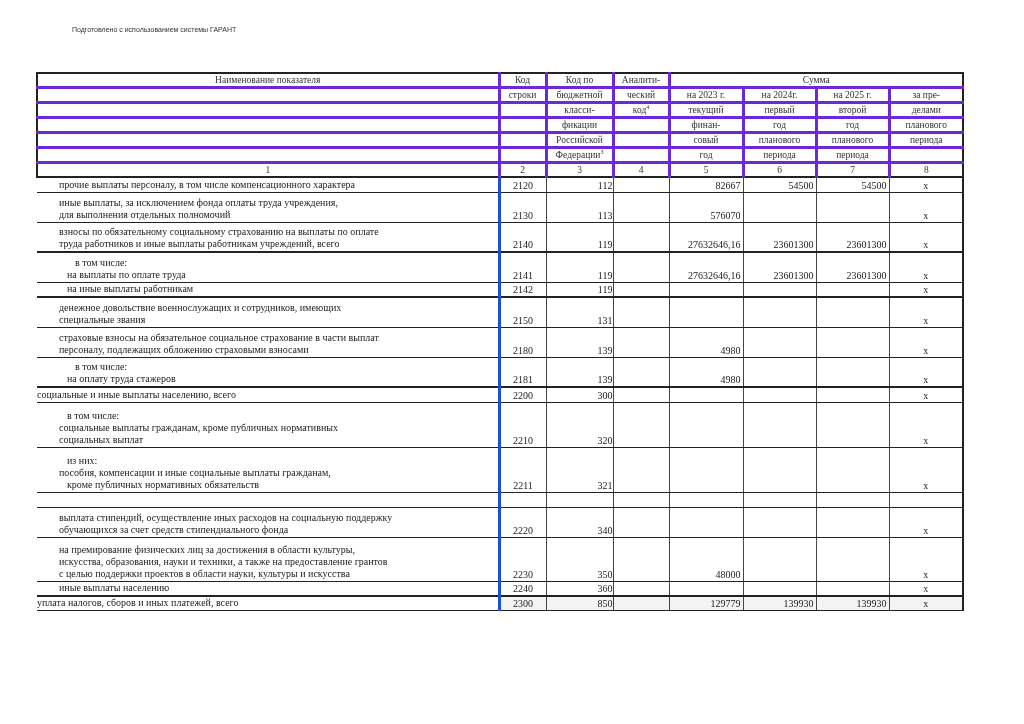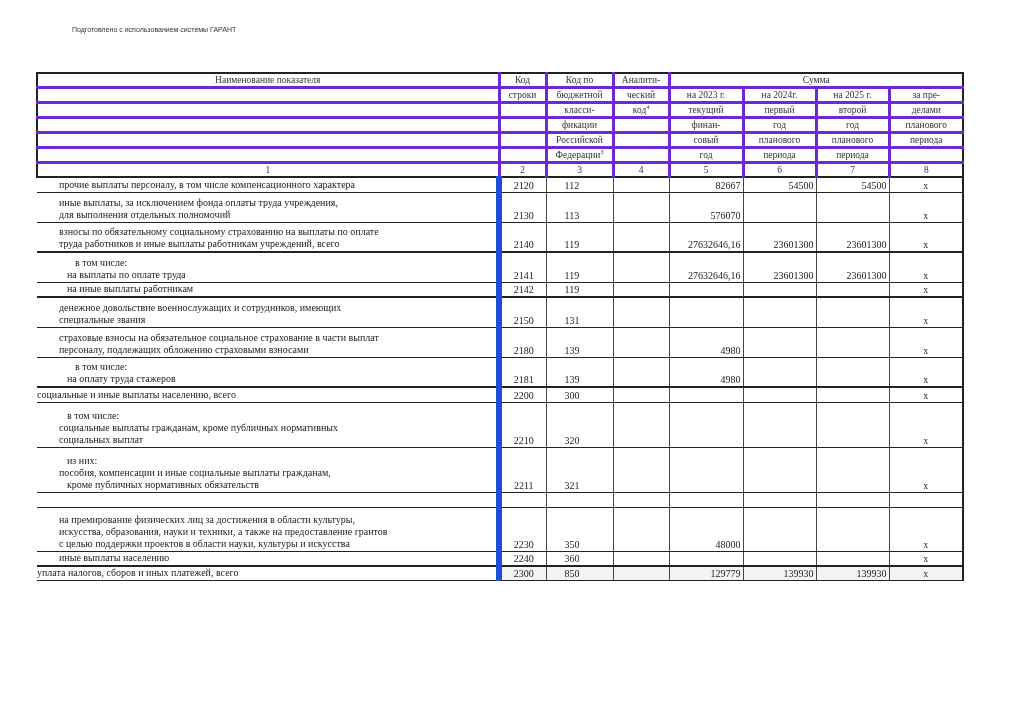--- a/index.html
+++ b/index.html
@@ -13,22 +13,22 @@
   .hd.top td { border-top:2px solid #222;margin-top:28px; }
   .hd .clast { border-right:2px solid #222; }
   .hd.nums td { border-bottom:2px solid #222; }
   
   .bd td { border-bottom:1px solid #222; border-right:1px solid #444; font-size:10px; }
   .bd td.name { border-right:2px solid #222; text-align:left; white-space:normal; padding-left:22px; padding-bottom:1px; }
   .bd td.name.l0 { padding-left:0px; }
   .bd td.name.l1 { padding-left:22px; }
   .bd td.name.l2 { padding-left:30px; }
   .bd td.code, .bd td.kbk { text-align:center; padding-left:0; padding-right:0;}
-  .bd td.kbk { text-align:left; padding-left:18px; }
-  .bd td.code { border-left:6px solid #1d4ed8; }
+  .bd td.kbk { text-align:right; }
+  .bd td.code { border-left:3px solid #1d4ed8; }
   .bd td.num { text-align:right; padding-right:2px; }
   .bd td.x { text-align:center; border-right:2px solid #222; }
   .bd.thick td { border-bottom:2px solid #222; }
   .bd.shade td.code, .bd.shade td.kbk, .bd.shade td.num, .bd.shade td.an, .bd.shade td.x { background:#f3f3f3; }
   .name-line { display:block; }
   sup { font-size:6px; line-height:0; }
 </style>
 </head>
 <body>
 
@@ -262,20 +262,33 @@
           <span class="name-line">&nbsp;</span>
         </td>
         <td class="code"></td>
         <td class="kbk"></td>
         <td class="an"></td>
         <td class="num"></td>
         <td class="num"></td>
         <td class="num"></td>
         <td class="x"></td>
       </tr>
+      <tr class="bd" style="height: 30px;">
+        <td class="name l1">
+          <span class="name-line">выплата стипендий, осуществление иных расходов на социальную поддержку</span>
+          <span class="name-line">обучающихся за счет средств стипендиального фонда</span>
+        </td>
+        <td class="code">2220</td>
+        <td class="kbk">340</td>
+        <td class="an"></td>
+        <td class="num"></td>
+        <td class="num"></td>
+        <td class="num"></td>
+        <td class="x">x</td>
+      </tr>
       <tr class="bd" style="height: 44px;">
         <td class="name l1">
           <span class="name-line">на премирование физических лиц за достижения в области культуры,</span>
           <span class="name-line">искусства, образования, науки и техники, а также на предоставление грантов</span>
           <span class="name-line">с целью поддержки проектов в области науки, культуры и искусства</span>
         </td>
         <td class="code">2230</td>
         <td class="kbk">350</td>
         <td class="an"></td>
         <td class="num">48000</td>

